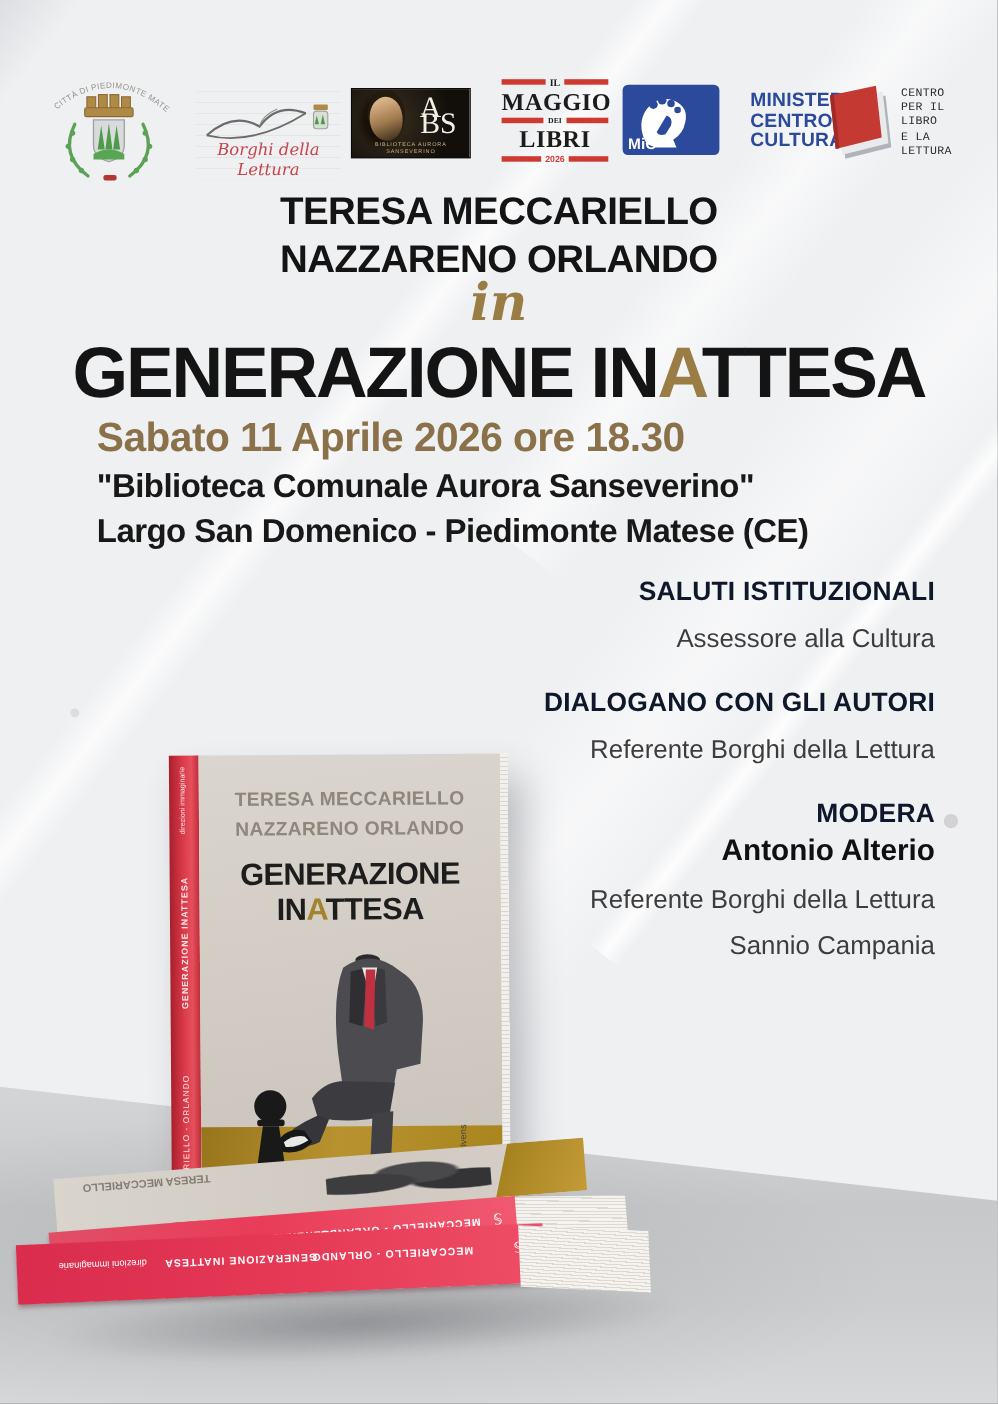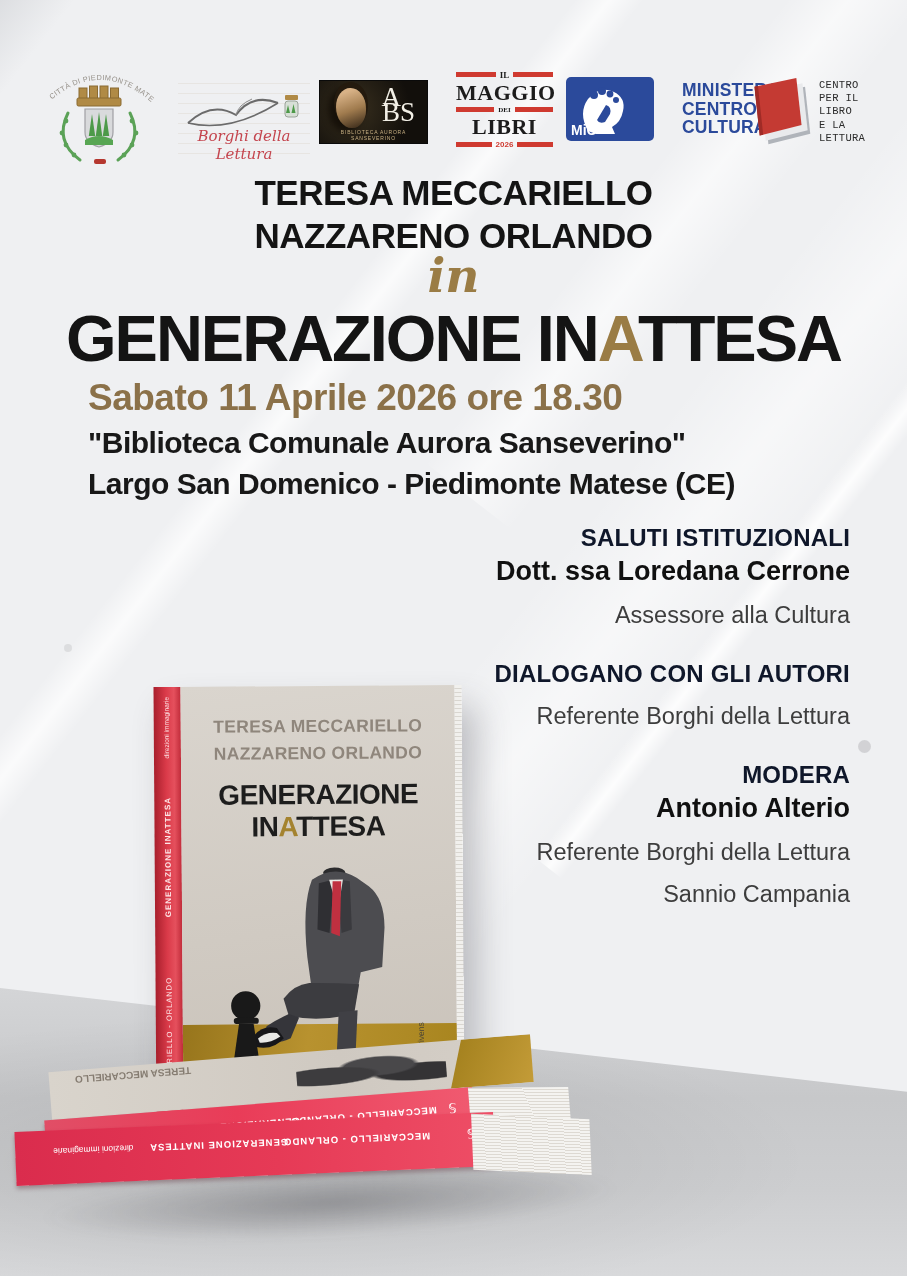--- a/index.html
+++ b/index.html
@@ -275,21 +275,20 @@
 
   <div class="event">
     <div class="ev-date">Sabato 11 Aprile 2026 ore 18.30</div>
     <div class="ev-venue">"Biblioteca Comunale Aurora Sanseverino"</div>
     <div class="ev-addr">Largo San Domenico - Piedimonte Matese (CE)</div>
   </div>
 
   <div class="program">
     <div class="pr-sec">
       <div class="pr-head">SALUTI ISTITUZIONALI</div>
-      <div class="pr-name">Dott. ssa Loredana Cerrone</div>
       <div class="pr-role">Assessore alla Cultura</div>
     </div>
     <div class="pr-sec">
       <div class="pr-head">DIALOGANO CON GLI AUTORI</div>
       <div class="pr-role">Referente Borghi della Lettura</div>
     </div>
     <div class="pr-sec">
       <div class="pr-head">MODERA</div>
       <div class="pr-name">Antonio Alterio</div>
       <div class="pr-role">Referente Borghi della Lettura</div>

